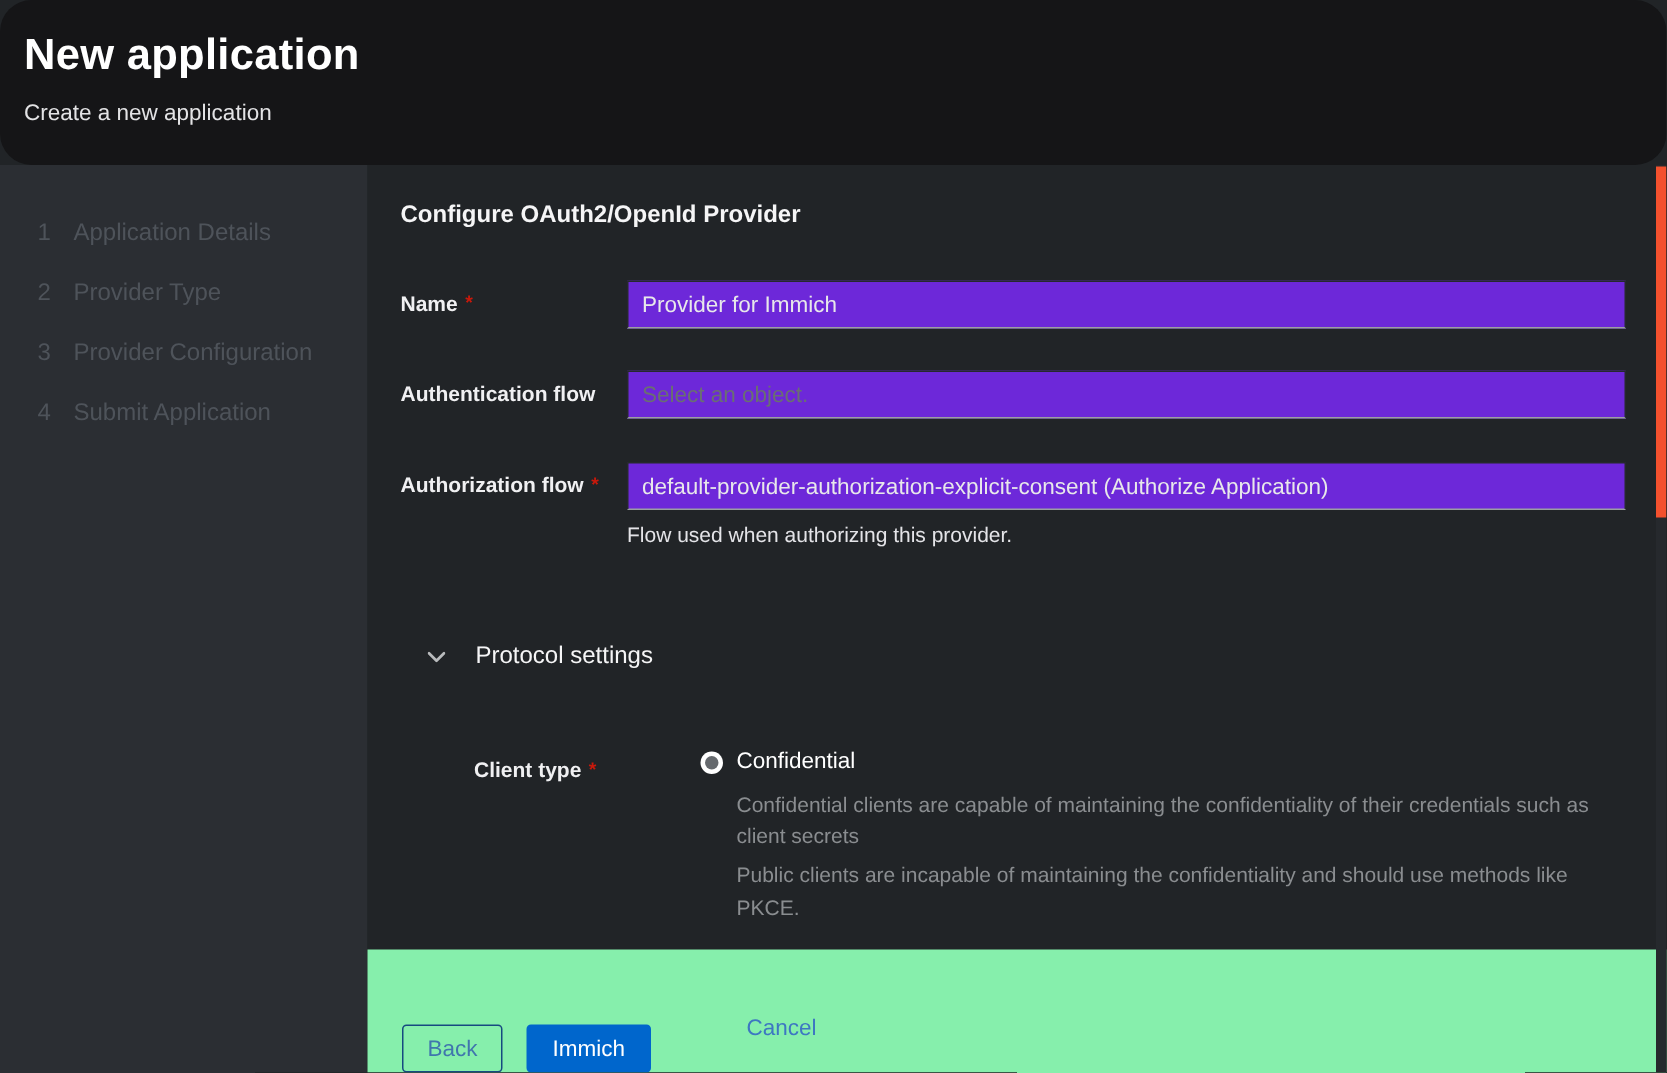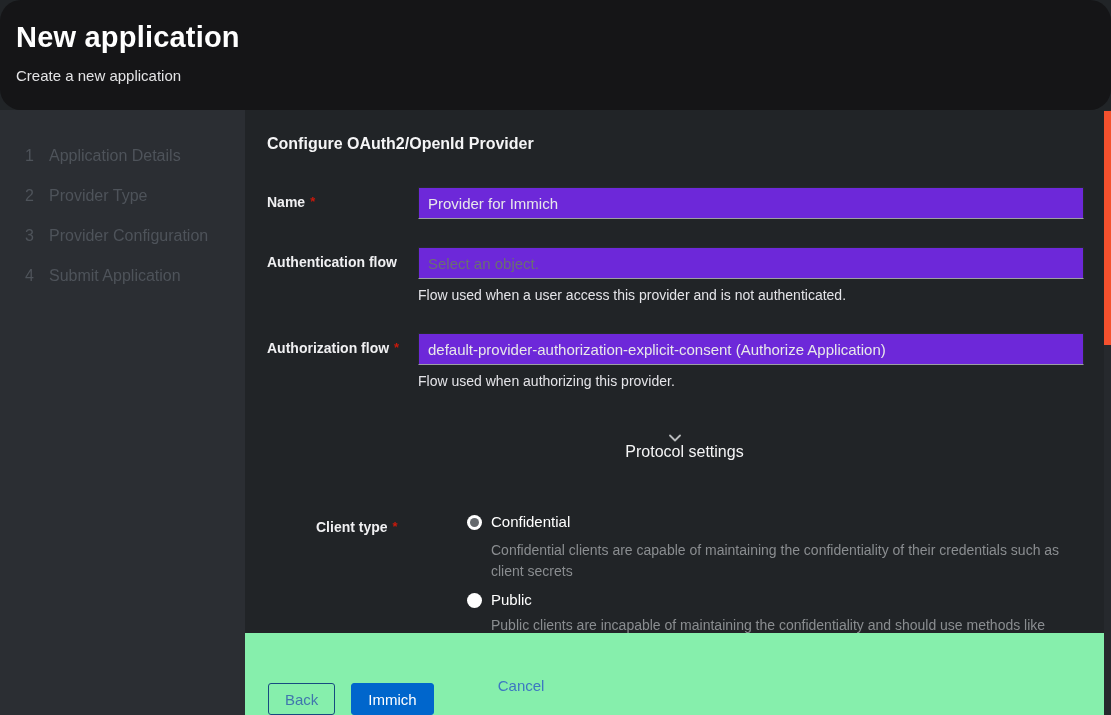--- a/index.html
+++ b/index.html
@@ -117,26 +117,25 @@
 
   .helper {
     margin-top: 8px;
     font-size: 14px;
     line-height: 17px;
     color: #e4e4e8;
   }
 
   
   .section-toggle {
-    margin-top: 44px;
+    margin-top: 63px;
     margin-left: 18px;
     display: flex;
     align-items: center;
     cursor: pointer;
-    flex-direction: column;
   }
   .chevron { display: inline-flex; width: 12px; margin-right: 20px; }
   .section-toggle .title {
     color: #f5f5f6;
     font-size: 16px;
     line-height: 20px;
   }
   .protocol-body { margin-top: 50px; margin-left: 49px; }
 
   .radio-option {
@@ -271,21 +270,20 @@
             <input class="text-input" type="text" value="Provider for Immich" style="">
           </div>
         </div>
 
         <div class="form-row row-auth">
           <div class="form-label">
             <span>Authentication flow</span>
           </div>
           <div class="form-control">
             <input class="text-input" type="text" placeholder="Select an object." style="">
-            <div class="helper">Flow used when a user access this provider and is not authenticated.</div>
           </div>
         </div>
 
         <div class="form-row row-authz">
           <div class="form-label">
             <span>Authorization flow</span><span class="req">*</span>
           </div>
           <div class="form-control">
             <input class="text-input" type="text" value="default-provider-authorization-explicit-consent (Authorize Application)" style="">
             <div class="helper">Flow used when authorizing this provider.</div>
@@ -307,24 +305,20 @@
               <span>Client type</span><span class="req">*</span>
             </div>
             <div class="form-control">
 
               <div class="radio-option">
                 <span class="radio checked"></span>
                 <span class="radio-label">Confidential</span>
               </div>
               <div class="radio-desc">Confidential clients are capable of maintaining the confidentiality of their credentials such as client secrets</div>
 
-              <div class="radio-option second">
-                <span class="radio"></span>
-                <span class="radio-label">Public</span>
-              </div>
               <div class="radio-desc second">Public clients are incapable of maintaining the confidentiality and should use methods like PKCE.</div>
 
             </div>
           </div>
         </div>
 
       </div>
 
       <footer class="wizard-footer">
         <button class="btn btn-secondary">Back</button>

